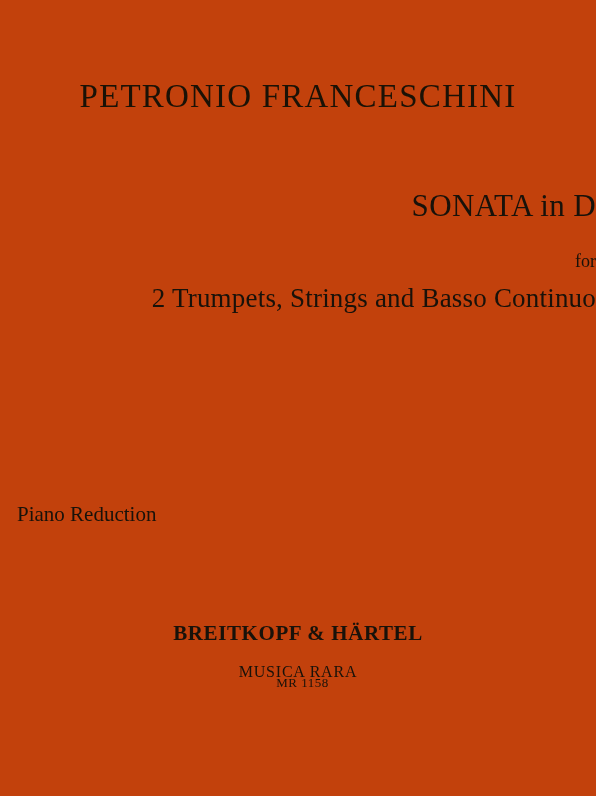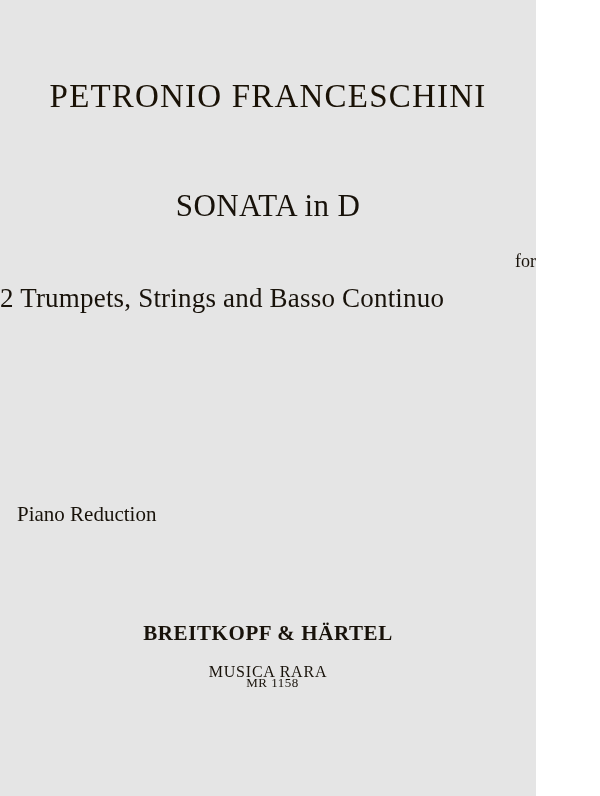--- a/index.html
+++ b/index.html
@@ -7,64 +7,64 @@
     padding: 0;
   }
   body {
     width: 600px;
     height: 796px;
     background: #ffffff;
     font-family: "Liberation Serif", serif;
   }
   .cover {
     position: relative;
-    width: 536px;
+    width: 596px;
     height: 796px;
-    background: #e5e5e5;
+    background: #c2410c;
     box-sizing: border-box;
     overflow: hidden;
   }
   .composer {
     position: absolute;
     top: 78px;
     left: 0;
     right: 0;
     text-align: center;
     font-size: 33px;
     letter-spacing: 1.2px;
     color: #1a1206;
     font-family: "Liberation Serif", serif;
     font-weight: 400;
   }
   .title {
     position: absolute;
     top: 188px;
     left: 0;
     right: 0;
-    text-align: center;
+    text-align: right;
     font-size: 31px;
     color: #18120a;
     font-family: "Liberation Serif", serif;
     letter-spacing: 0.4px;
   }
   .for-word {
     position: absolute;
     top: 251px;
     left: 0;
     right: 0;
     text-align: right;
     font-size: 18px;
     color: #18120a;
   }
   .scoring {
     position: absolute;
     top: 283px;
     left: 0;
     right: 0;
-    text-align: left;
+    text-align: right;
     font-size: 27px;
     color: #18120a;
     letter-spacing: 0.2px;
   }
   .reduction {
     position: absolute;
     top: 502px;
     left: 0;
     right: 0;
     text-align: left;

